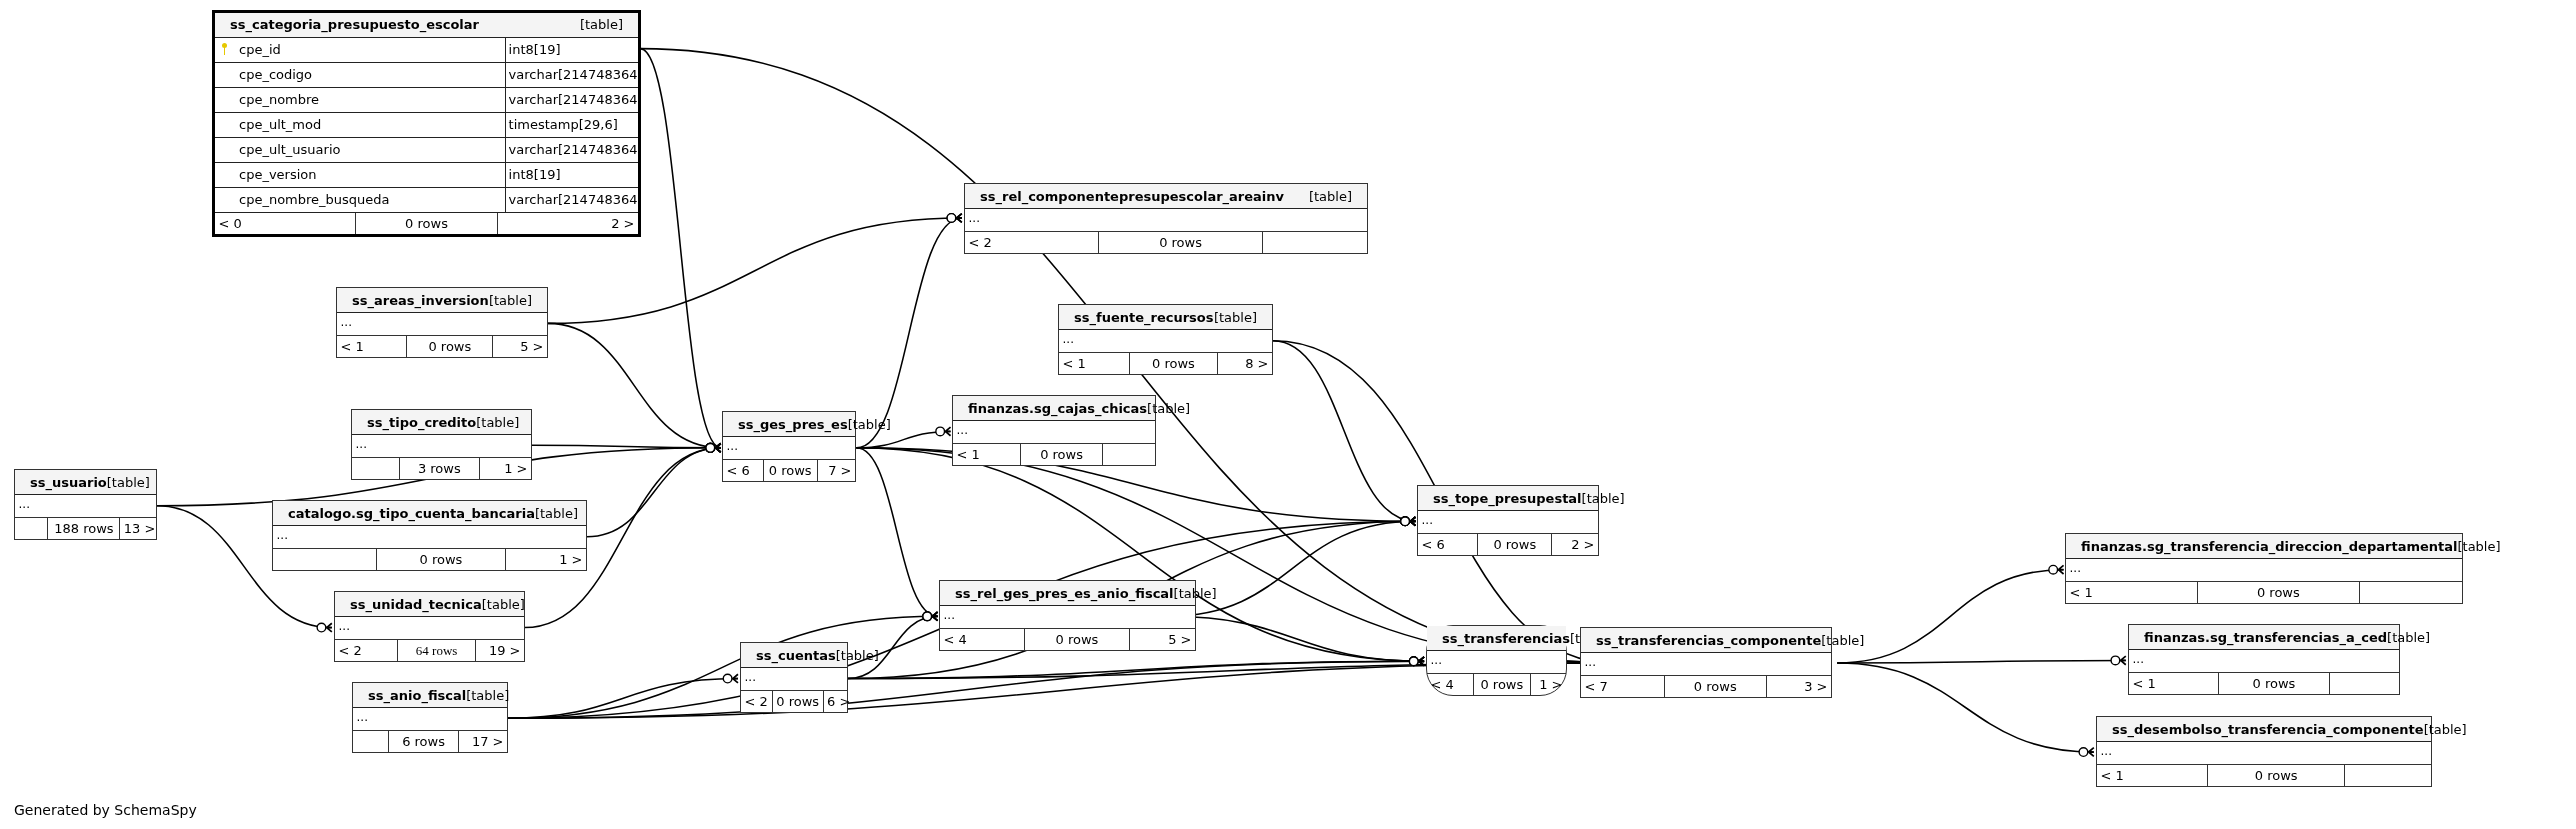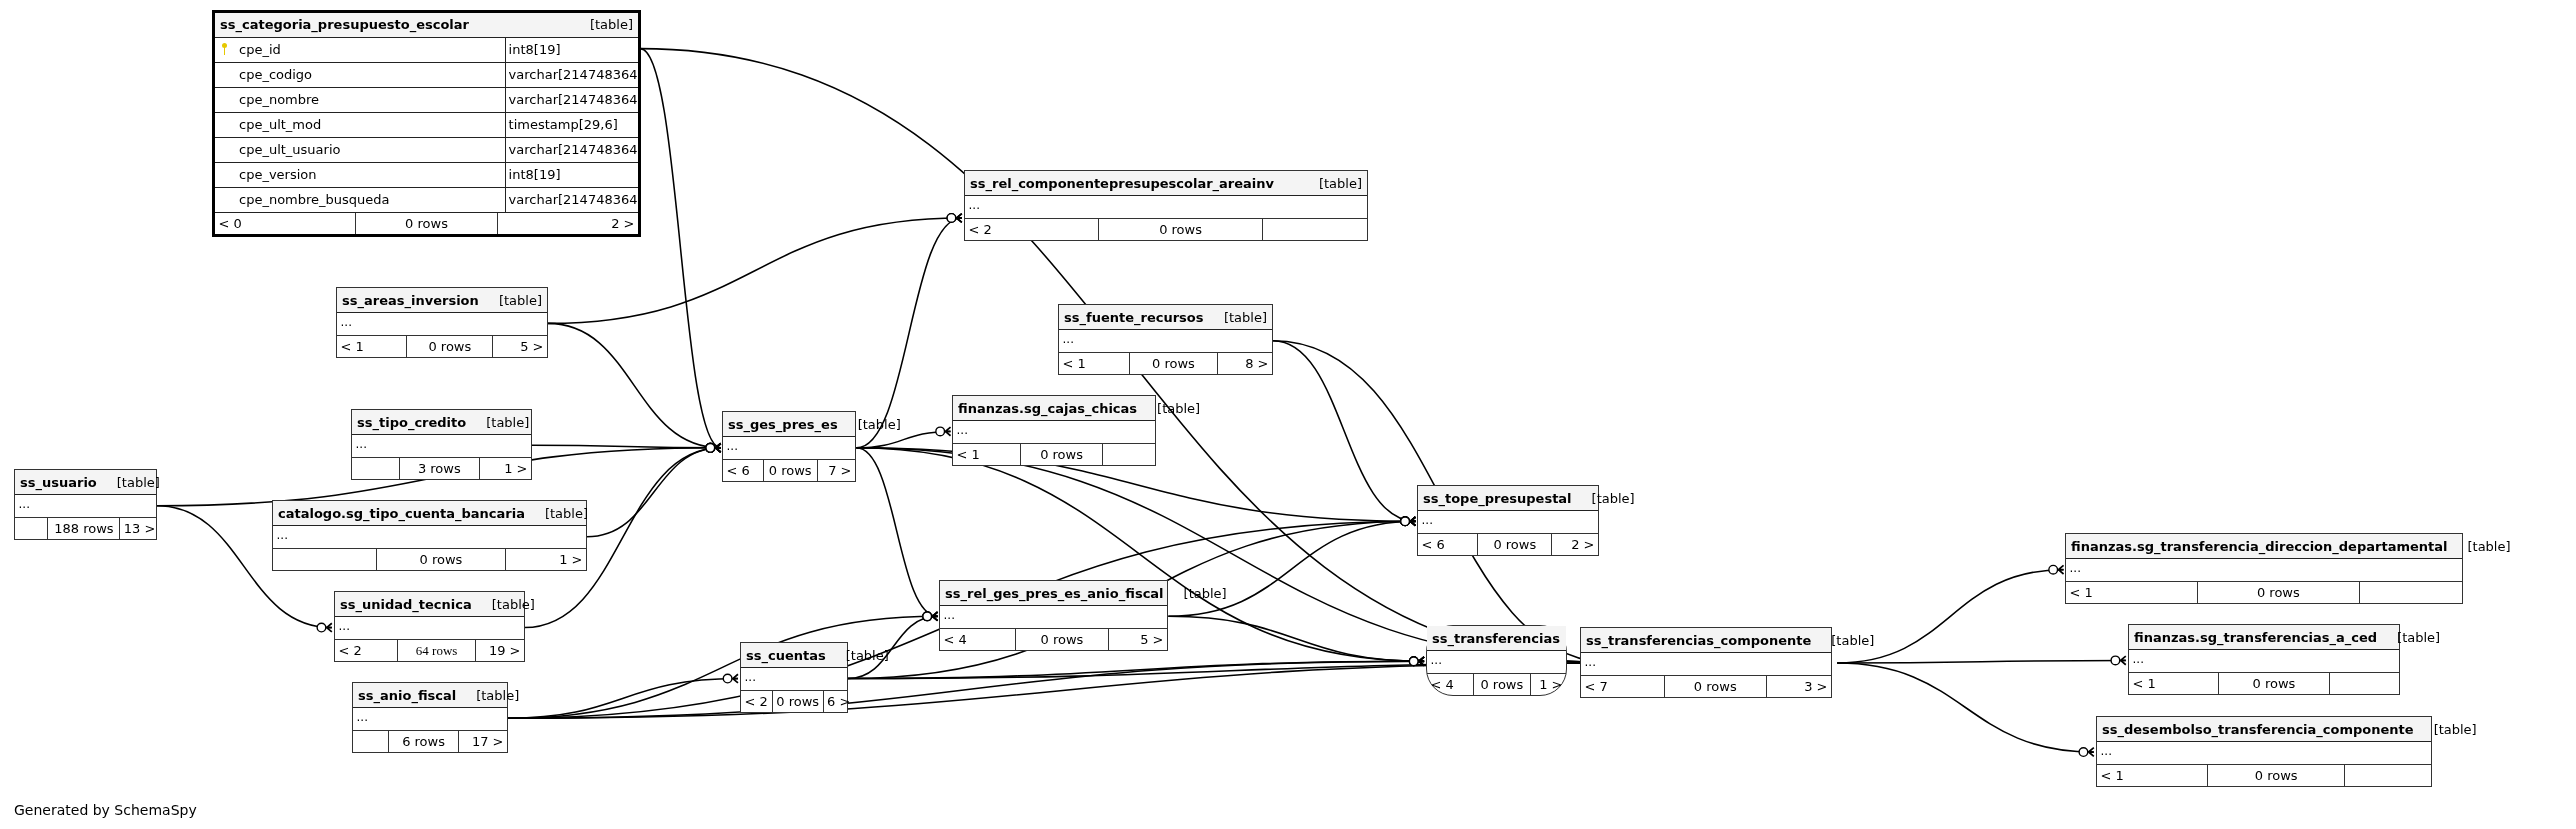--- a/index.html
+++ b/index.html
@@ -2,21 +2,21 @@
 <html style="font-size:14px"><head>
 <meta charset="utf-8">
 <style>
   html, body { margin:0; padding:0; background:#ffffff; }
   body { width:2576px; height:830px; position:relative; overflow:hidden;
          font-family:"DejaVu Sans", sans-serif; color:#000; }
   #edges { position:absolute; left:0; top:0; width:2576px; height:830px; }
   #edges path { fill:none; stroke:#000; stroke-width:1.8; }
   .tbl { position:absolute; border:1.7px solid #333; background:#fff; box-sizing:border-box; font-size:13px; }
   .tbl.focus { border:3.5px solid #000; }
-  .hdr { background:#f4f4f4; height:25px; border-bottom:1.7px solid #222; display:flex; justify-content:space-between; align-items:center; padding:0 5px; box-sizing:border-box;gap:20px; }
+  .hdr { background:#f4f4f4; height:25px; border-bottom:1.7px solid #222; display:flex; justify-content:space-between; align-items:center; padding:0 15px; box-sizing:border-box; }
   .hdr .nm { font-weight:bold; }
   .hdr .kind { font-weight:normal; }
   .ell { height:22.5px; border-bottom:1.7px solid #333; line-height:19px; padding-left:3.5px; font-size:12px; box-sizing:border-box; }
   .foot { display:flex; height:21px; }
   .foot div { flex:1; line-height:21px; font-size:13px; padding:0 3.5px; box-sizing:border-box; border-left:1.7px solid #333; white-space:nowrap; }
   .foot div:first-child { border-left:none; }
   .foot .p { text-align:left; } .foot .r { text-align:center; } .foot .c { text-align:right; }
   .col { display:flex; height:25px; border-bottom:1.7px solid #222; box-sizing:border-box; font-size:13px; }
   .col .cn { width:291px; border-right:1.7px solid #222; padding-left:24px; line-height:23px; position:relative; box-sizing:border-box; }
   .col .ct { flex:1; padding-left:2.6px; line-height:23px; white-space:nowrap; overflow:hidden; }
@@ -259,21 +259,21 @@
         <span class="nm">ss_cuentas</span>
         <span class="kind">[table]</span>
       </div>
       <div class="ell">...</div>
       <div class="foot">
         <div class="p" style="flex: 0 0 29%;">&lt; 2</div>
         <div class="r" style="flex: 0 0 42%;">0 rows</div>
         <div class="c" style="flex: 0 0 29%;">6 &gt;</div>
       </div>
     </div>
-    <div class="tbl" id="t-relcomp" style="left: 964px; top: 170px; width: 404px;">
+    <div class="tbl" id="t-relcomp" style="left: 964px; top: 183px; width: 404px;">
       <div class="hdr">
         <span class="nm">ss_rel_componentepresupescolar_areainv</span>
         <span class="kind">[table]</span>
       </div>
       <div class="ell">...</div>
       <div class="foot">
         <div class="p" style="flex: 0 0 33%;">&lt; 2</div>
         <div class="r" style="flex: 0 0 41%;">0 rows</div>
         <div class="c" style="flex: 0 0 26%;"></div>
       </div>
@@ -295,21 +295,21 @@
         <span class="nm">finanzas.sg_cajas_chicas</span>
         <span class="kind">[table]</span>
       </div>
       <div class="ell">...</div>
       <div class="foot">
         <div class="p" style="flex: 0 0 33%;">&lt; 1</div>
         <div class="r" style="flex: 0 0 41%;">0 rows</div>
         <div class="c" style="flex: 0 0 26%;"></div>
       </div>
     </div>
-    <div class="tbl" id="t-relanio" style="left: 939px; top: 580px; width: 229px;">
+    <div class="tbl" id="t-relanio" style="left: 939px; top: 580px; width: 257px;">
       <div class="hdr">
         <span class="nm">ss_rel_ges_pres_es_anio_fiscal</span>
         <span class="kind">[table]</span>
       </div>
       <div class="ell">...</div>
       <div class="foot">
         <div class="p" style="flex: 0 0 33%;">&lt; 4</div>
         <div class="r" style="flex: 0 0 41%;">0 rows</div>
         <div class="c" style="flex: 0 0 26%;">5 &gt;</div>
       </div>

